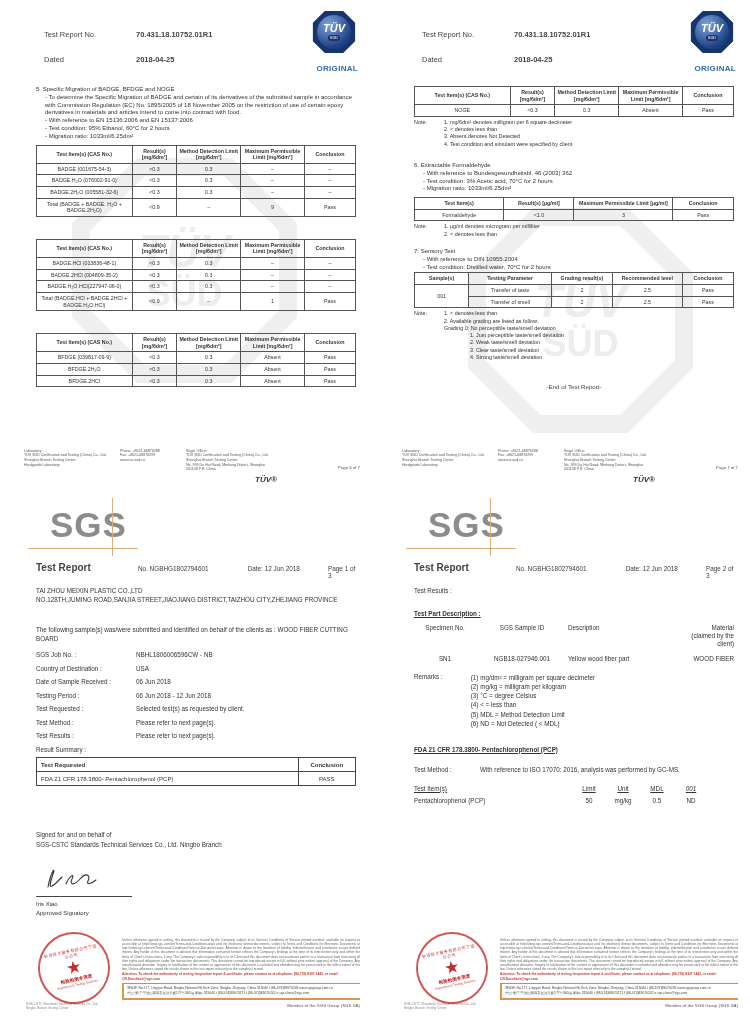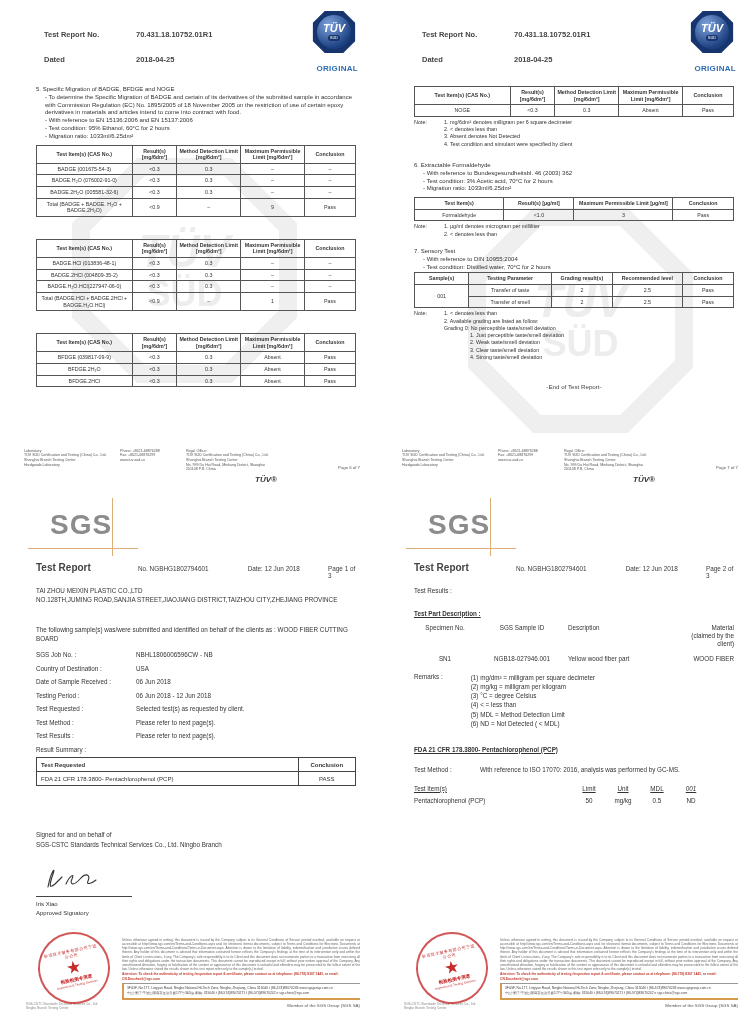--- a/index.html
+++ b/index.html
@@ -6,21 +6,21 @@
 html,body{width:750px;height:1032px;background:#fff;font-family:"Liberation Sans",sans-serif;color:#3a3a3a;overflow:hidden}
 body{position:relative}
 .page{position:absolute;background:#fff}
 #p-tl{left:10px;top:8px;width:362px;height:474px}
 #p-tr{left:388px;top:8px;width:362px;height:474px}
 #p-bl{left:10px;top:490px;width:362px;height:534px}
 #p-br{left:388px;top:490px;width:362px;height:534px}
 
 .tuv-head{position:relative;height:78px;padding:22px 0 0 34px;z-index:3}
 .th-row{display:flex;margin-bottom:16px}
-.th-label{width:92px;font-weight:bold;font-size:7.5px;color:#444}
+.th-label{width:92px;font-weight:normal;font-size:7.5px;color:#444}
 .th-val{font-weight:bold;font-size:7.5px;color:#444}
 .original{position:absolute;right:14px;top:56px;font-weight:bold;font-size:8px;color:#2e6db5;letter-spacing:.3px}
 .tuvlogo{position:absolute;right:16px;top:2px;width:44px;height:44px}
 .oct{width:44px;height:44px;background:#16356e;clip-path:polygon(29% 2%,71% 2%,98% 29%,98% 71%,71% 98%,29% 98%,2% 71%,2% 29%);display:flex;align-items:center;justify-content:center}
 .oct-inner{width:34px;height:34px;border-radius:50%;background:radial-gradient(circle at 35% 28%,#7da3dc,#1c3f80 72%);display:flex;flex-direction:column;align-items:center;justify-content:center;color:#fff}
 .oct-t{font-weight:bold;font-size:11px;font-style:italic;line-height:1}
 .oct-s{font-size:4px;line-height:1.4;background:#16356e;border-radius:4px;padding:0 2px;margin-top:1px}
 .tuv-body{padding:0 16px 0 26px;font-size:6px;line-height:1.3;color:#333;position:relative;z-index:2}
 .indent{padding-left:9px}
 table.mig{border-collapse:collapse;width:100%;margin-top:4px;background:transparent}
@@ -40,21 +40,21 @@
 .wm{position:absolute;width:225px;height:225px;z-index:1;pointer-events:none}
 #p-tl .wm{left:62px;top:150px}
 #p-tr .wm{left:80px;top:200px}
 .wm-oct{width:100%;height:100%;clip-path:polygon(29% 0,71% 0,100% 29%,100% 71%,71% 100%,29% 100%,0 71%,0 29%);background:#efefef;display:flex;align-items:center;justify-content:center}
 .wm-oct2{width:84%;height:84%;clip-path:polygon(29% 0,71% 0,100% 29%,100% 71%,71% 100%,29% 100%,0 71%,0 29%);background:#fff;display:flex;flex-direction:column;align-items:center;justify-content:center;color:#ededed;font-weight:bold}
 .wm-t{font-size:46px;line-height:1;font-style:italic}
 .wm-s{font-size:36px;line-height:1.1}
 
 .sgs-top{padding:14px 0 0 26px}
 .sgs-logo{position:relative;width:96px;height:48px}
-.sgs-logo-text{font-size:28px;font-weight:bold;color:#8c8c8c;line-height:42px;padding-left:14px;letter-spacing:1px}
+.sgs-logo-text{font-size:35px;font-weight:bold;color:#8c8c8c;line-height:42px;padding-left:14px;letter-spacing:1px}
 .sgs-hline{position:absolute;left:-8px;bottom:3px;width:110px;height:1px;background:#ddae78}
 .sgs-vline{position:absolute;left:76px;top:-6px;width:1px;height:58px;background:#ddae78}
 .sgs-titlerow{display:flex;align-items:baseline;padding:10px 12px 0 26px}
 .sgs-title{font-weight:bold;font-size:10px;color:#444;width:104px}
 .sgs-no{font-size:6.4px;width:112px}
 .sgs-date{font-size:6.4px;width:82px}
 .sgs-page{font-size:6.4px}
 .sgs-body{padding:8px 16px 0 26px;font-size:6.3px;color:#333;line-height:1.35}
 .fieldrow{display:flex;margin-bottom:5px}
 .fieldlabel{width:100px}

